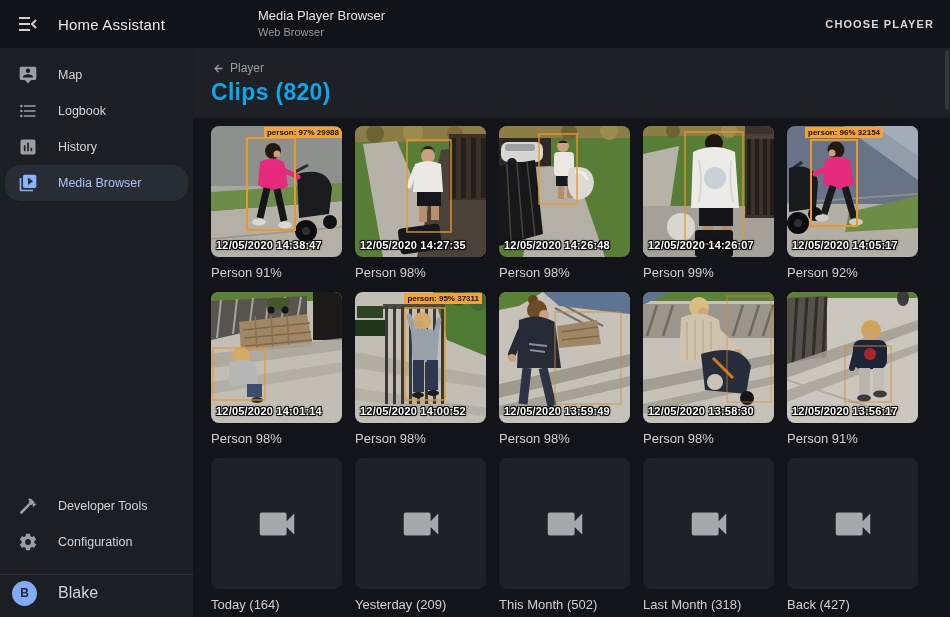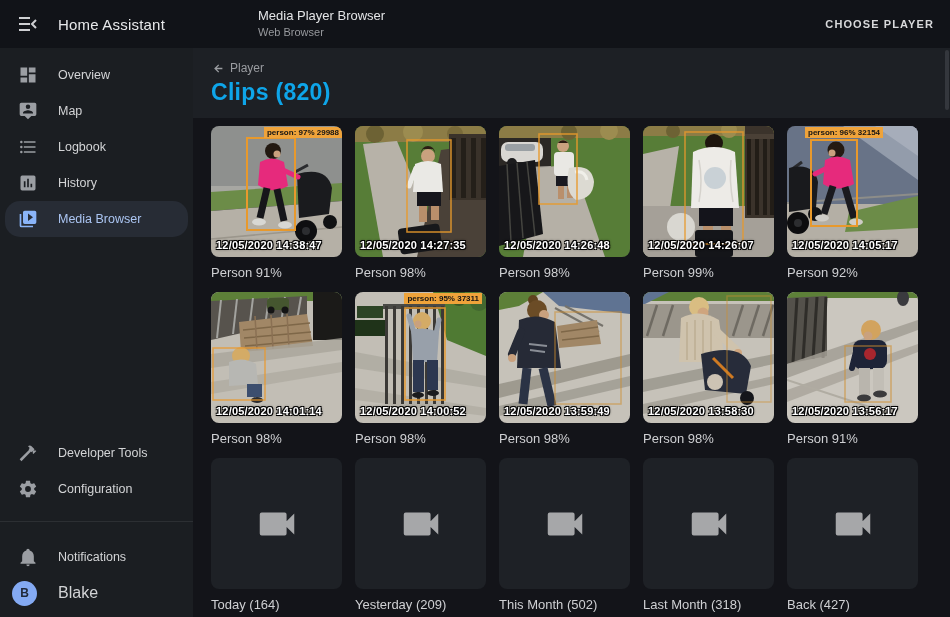--- a/index.html
+++ b/index.html
@@ -70,26 +70,20 @@
     <div class="page-title">Media Player Browser</div>
     <div class="page-subtitle">Web Browser</div>
   </div>
   <button class="choose-player">CHOOSE PLAYER</button>
 </header>
 
 <nav class="sidebar">
   <div class="snav">
     <div class="sitem">
       <svg class="sicon" viewBox="0 0 24 24">
-          <path d="M13,3V9H21V3M13,21H21V11H13M3,21H11V15H3M3,13H11V3H3Z"></path>
-        </svg>
-      <span class="slabel">Overview</span>
-    </div>
-    <div class="sitem">
-      <svg class="sicon" viewBox="0 0 24 24">
           <path d="M20,2H4A2,2 0 0,0 2,4V16A2,2 0 0,0 4,18H8L12,22L16,18H20A2,2 0 0,0 22,16V4A2,2 0 0,0 20,2M12,4.3A2.7,2.7 0 0,1 14.7,7A2.7,2.7 0 0,1 12,9.7A2.7,2.7 0 0,1 9.3,7A2.7,2.7 0 0,1 12,4.3M18,15H6V14.1C6,12.1 10,11 12,11C14,11 18,12.1 18,14.1V15Z"></path>
         </svg>
       <span class="slabel">Map</span>
     </div>
     <div class="sitem">
       <svg class="sicon" viewBox="0 0 24 24">
           <path d="M7,5H21V7H7V5M7,13V11H21V13H7M4,4.5A1.5,1.5 0 0,1 5.5,6A1.5,1.5 0 0,1 4,7.5A1.5,1.5 0 0,1 2.5,6A1.5,1.5 0 0,1 4,4.5M4,10.5A1.5,1.5 0 0,1 5.5,12A1.5,1.5 0 0,1 4,13.5A1.5,1.5 0 0,1 2.5,12A1.5,1.5 0 0,1 4,10.5M7,19V17H21V19H7M4,16.5A1.5,1.5 0 0,1 5.5,18A1.5,1.5 0 0,1 4,19.5A1.5,1.5 0 0,1 2.5,18A1.5,1.5 0 0,1 4,16.5Z"></path>
         </svg>
       <span class="slabel">Logbook</span>
     </div>
@@ -113,26 +107,20 @@
       </svg>
     <span class="slabel">Developer Tools</span>
   </div>
   <div class="sitem">
     <svg class="sicon" viewBox="0 0 24 24">
         <path d="M12,15.5A3.5,3.5 0 0,1 8.5,12A3.5,3.5 0 0,1 12,8.5A3.5,3.5 0 0,1 15.5,12A3.5,3.5 0 0,1 12,15.5M19.43,12.97C19.47,12.65 19.5,12.33 19.5,12C19.5,11.67 19.47,11.34 19.43,11L21.54,9.37C21.73,9.22 21.78,8.95 21.66,8.73L19.66,5.27C19.54,5.05 19.27,4.96 19.05,5.05L16.56,6.05C16.04,5.66 15.5,5.32 14.87,5.07L14.5,2.42C14.46,2.18 14.25,2 14,2H10C9.75,2 9.54,2.18 9.5,2.42L9.13,5.07C8.5,5.32 7.96,5.66 7.44,6.05L4.95,5.05C4.73,4.96 4.46,5.05 4.34,5.27L2.34,8.73C2.21,8.95 2.27,9.22 2.46,9.37L4.57,11C4.53,11.34 4.5,11.67 4.5,12C4.5,12.33 4.53,12.65 4.57,12.97L2.46,14.63C2.27,14.78 2.21,15.05 2.34,15.27L4.34,18.73C4.46,18.95 4.73,19.03 4.95,18.95L7.44,17.94C7.96,18.34 8.5,18.68 9.13,18.93L9.5,21.58C9.54,21.82 9.75,22 10,22H14C14.25,22 14.46,21.82 14.5,21.58L14.87,18.93C15.5,18.67 16.04,18.34 16.56,17.94L19.05,18.95C19.27,19.03 19.54,18.95 19.66,18.73L21.66,15.27C21.78,15.05 21.73,14.78 21.54,14.63L19.43,12.97Z"></path>
       </svg>
     <span class="slabel">Configuration</span>
   </div>
   <div class="sdivider"></div>
-  <div class="sitem notif">
-    <svg class="sicon" viewBox="0 0 24 24">
-        <path d="M21,19V20H3V19L5,17V11C5,7.9 7.03,5.17 10,4.29C10,4.19 10,4.1 10,4A2,2 0 0,1 12,2A2,2 0 0,1 14,4C14,4.1 14,4.19 14,4.29C16.97,5.17 19,7.9 19,11V17L21,19M14,21H10A2,2 0 0,0 12,23A2,2 0 0,0 14,21Z"></path>
-      </svg>
-    <span class="slabel">Notifications</span>
-  </div>
   <div class="user-row">
     <div class="avatar">B</div>
     <span class="user-name">Blake</span>
   </div>
 </nav>
 
 <main class="main">
   <div class="main-header">
     <div class="breadcrumb">
       <svg viewBox="0 0 16 16" fill="none" stroke-width="1.6">

